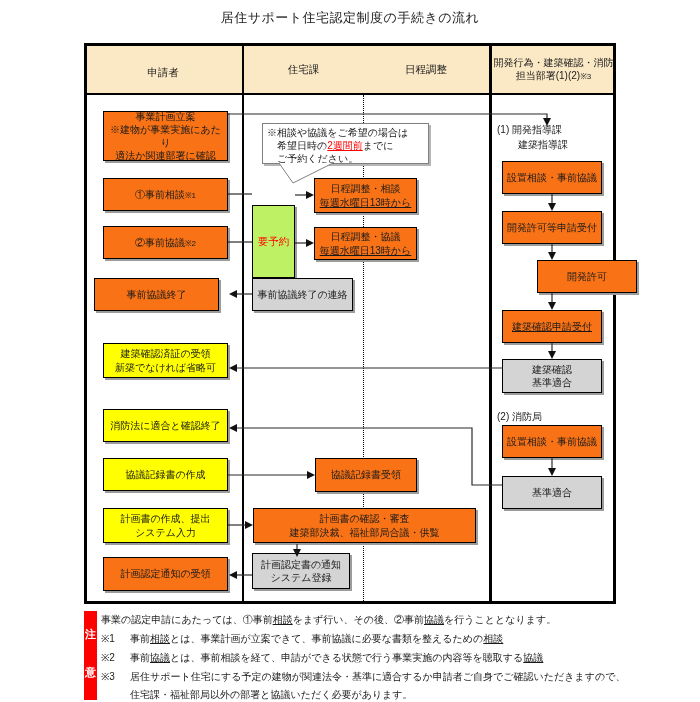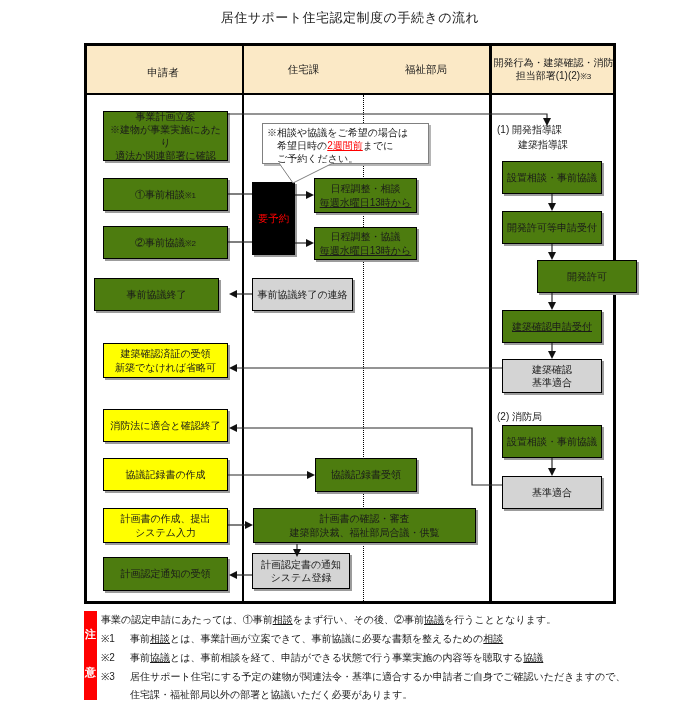--- a/index.html
+++ b/index.html
@@ -6,26 +6,26 @@
   .page{position:relative;width:700px;height:702px;background:#fff;overflow:hidden;
         font-family:"Liberation Sans",sans-serif;color:#1a1a1a;}
   .title{position:absolute;left:0;top:9px;width:700px;text-align:center;font-size:13px;letter-spacing:.5px;}
   
   .tbl-outer{position:absolute;box-sizing:border-box;left:84px;top:43px;width:532px;height:561px;border:3px solid #000;}
   .header-bg{position:absolute;box-sizing:border-box;left:87px;top:46px;width:526px;height:49px;background:#fbe9c6;border-bottom:2px solid #000;}
   .vline{position:absolute;background:#000;}
   .dotline{position:absolute;border-left:1px dotted #000;width:0;}
   .hlabel{position:absolute;text-align:center;font-size:10.5px;}
   
-  .box{position:absolute;box-sizing:border-box;border:1.5px solid #000;background:#4d7c0f;
+  .box{position:absolute;box-sizing:border-box;border:1.5px solid #000;background:#f97316;
        display:flex;flex-direction:column;align-items:center;justify-content:center;
        text-align:center;font-size:10px;line-height:1.32;box-shadow:2px 2px 0 #9c9c9c;padding:1px 2px;z-index:2;}
   .yellow{background:#ffff00;}
   .gray{background:#d4d4d4;}
-  .green{background:#000000;}
+  .green{background:#bef264;margin-top:23px;}
   .callout{position:absolute;box-sizing:border-box;border:1px solid #808080;background:#fff;
            box-shadow:2px 2px 0 #b5b5b5;font-size:10px;line-height:13px;padding:2px 4px;z-index:2;}
   .red{color:#ff0000;}
   .u{text-decoration:underline;}
   .sup{font-size:8px;}
   .glabel{position:absolute;font-size:10px;line-height:15px;z-index:2;}
   
   .note-bar{position:absolute;left:84px;top:611px;width:13px;height:89px;background:#ff0000;z-index:2;}
   .note-bar span{position:absolute;left:0;width:13px;text-align:center;color:#fff;font-weight:bold;font-size:11px;}
   .note-line{position:absolute;left:101px;width:515px;font-size:10px;line-height:14px;white-space:nowrap;}
@@ -41,21 +41,21 @@
   <div class="title">居住サポート住宅認定制度の手続きの流れ</div>
 
   <div class="tbl-outer"></div>
   <div class="header-bg"></div>
   <div class="vline" style="left:242px;top:43px;width:2px;height:561px;"></div>
   <div class="vline" style="left:489px;top:43px;width:3px;height:561px;"></div>
   <div class="dotline" style="left:363px;top:95px;height:506px;z-index:1;"></div>
 
   <div class="hlabel" style="left:84px;top:66px;width:158px;">申請者</div>
   <div class="hlabel" style="left:244px;top:63px;width:119px;">住宅課</div>
-  <div class="hlabel" style="left:363px;top:63px;width:126px;">福祉部局</div>
+  <div class="hlabel" style="left:363px;top:63px;width:126px;">日程調整</div>
   <div class="hlabel" style="left:492px;top:56px;width:123px;font-size:10px;line-height:13px;">
     <span>開発行為・建築確認・消防</span><br>
     <span>担当部署(1)(2)</span><span class="sup">※3</span>
   </div>
 
   <div class="box" style="left:103px;top:111px;width:125px;height:50px;">
     <div>事業計画立案</div>
     <div>※建物が事業実施にあたり</div>
     <div>適法か関連部署に確認</div>
   </div>

